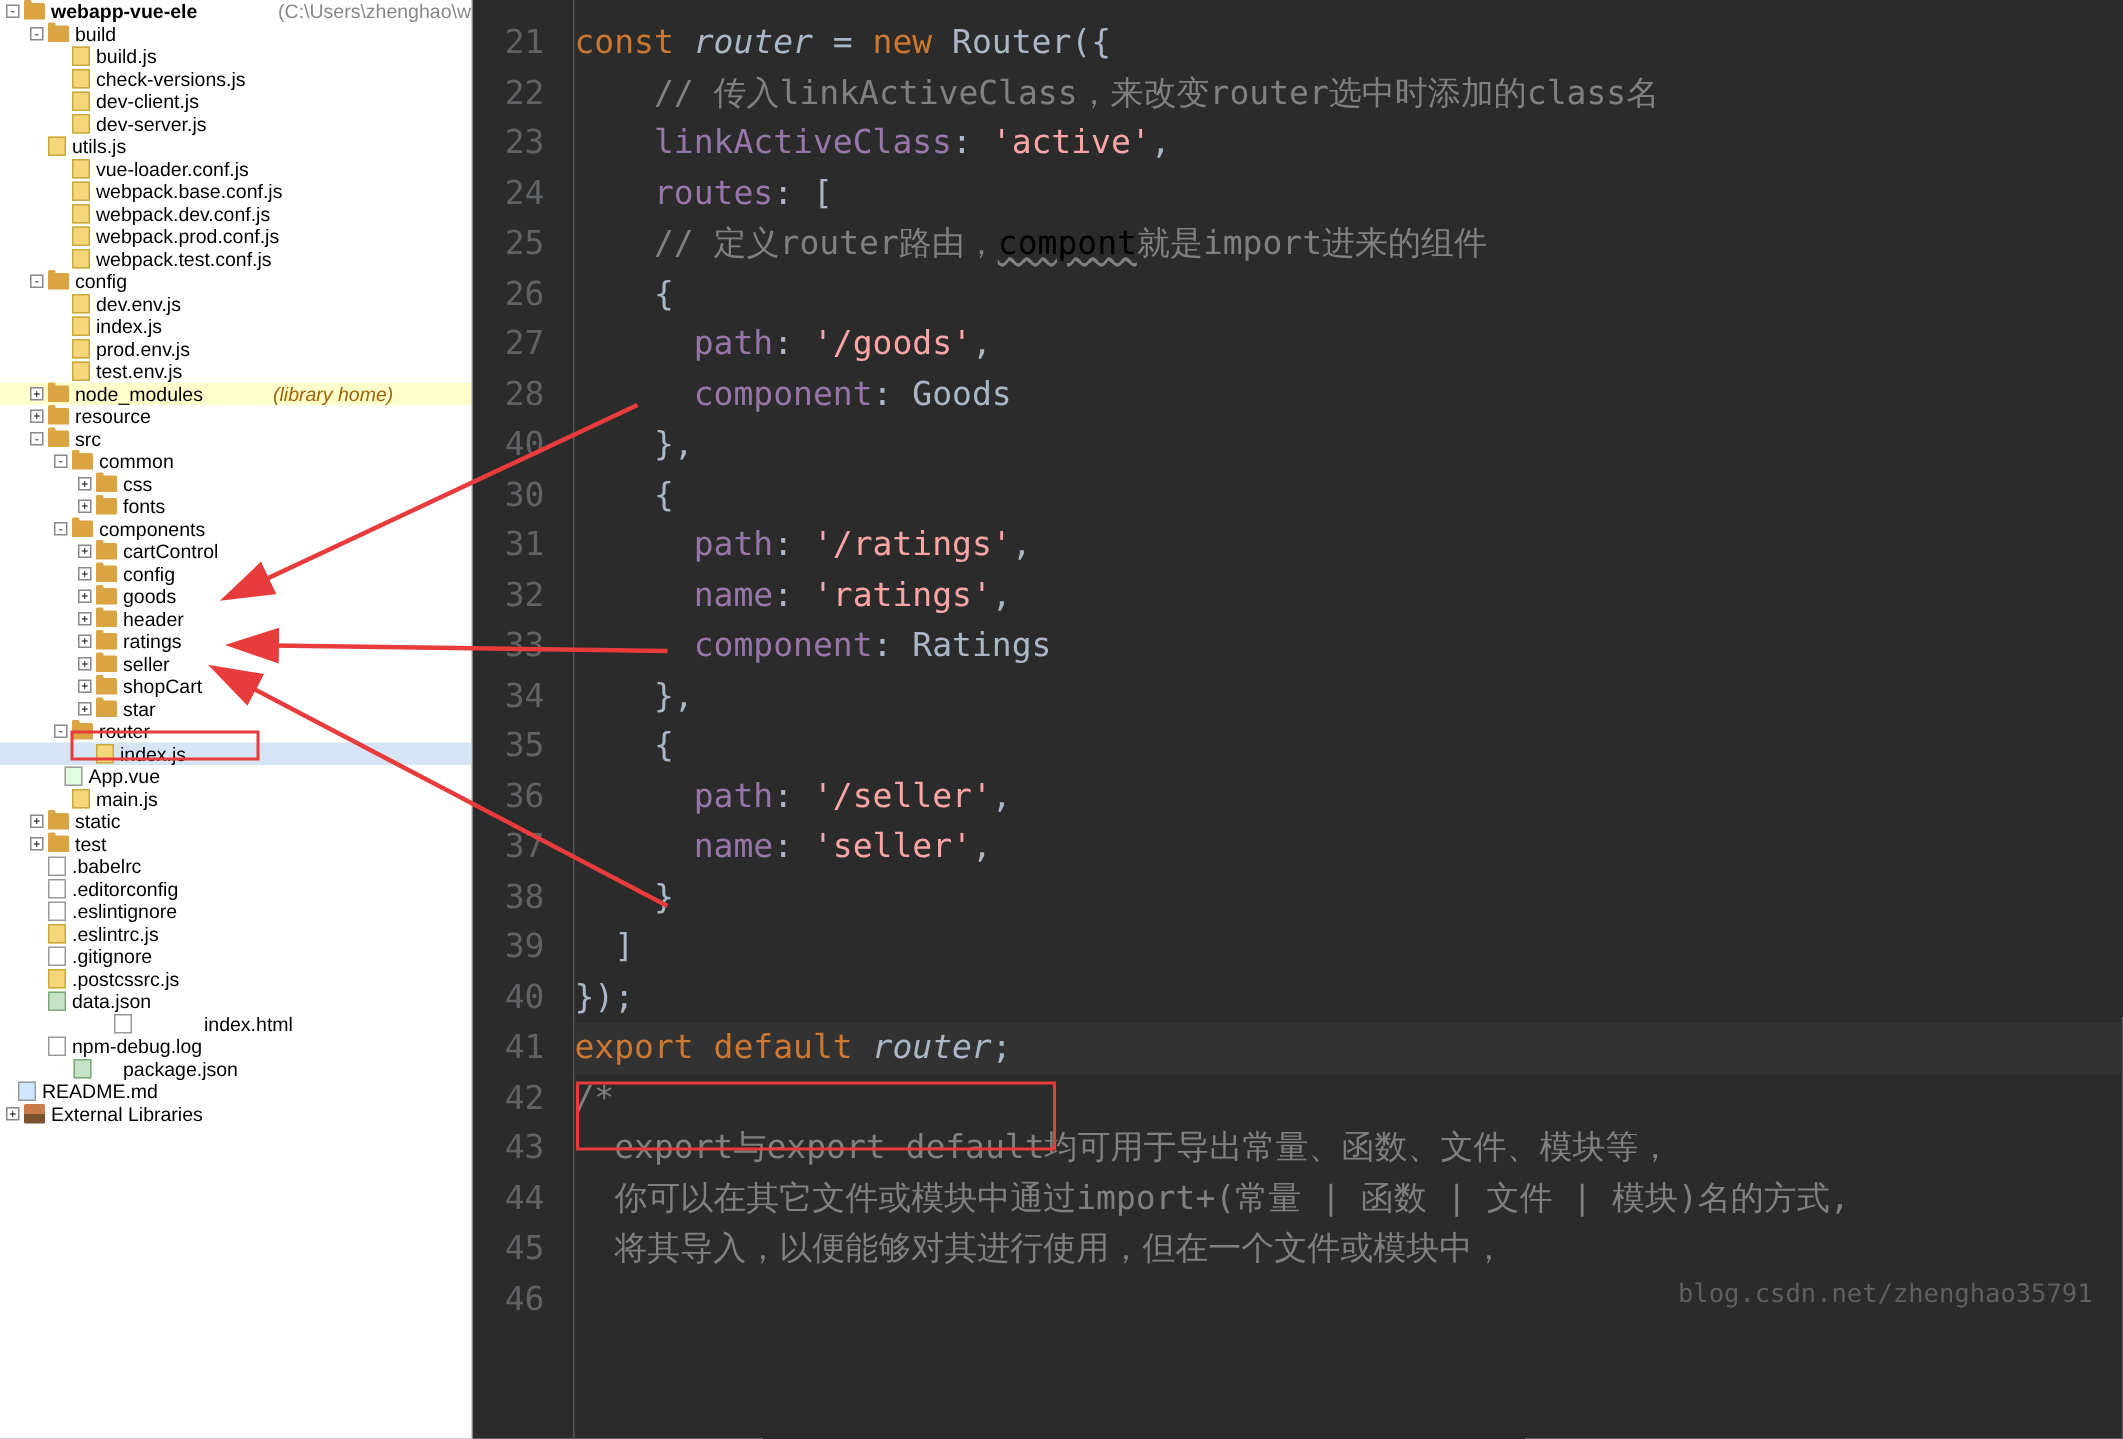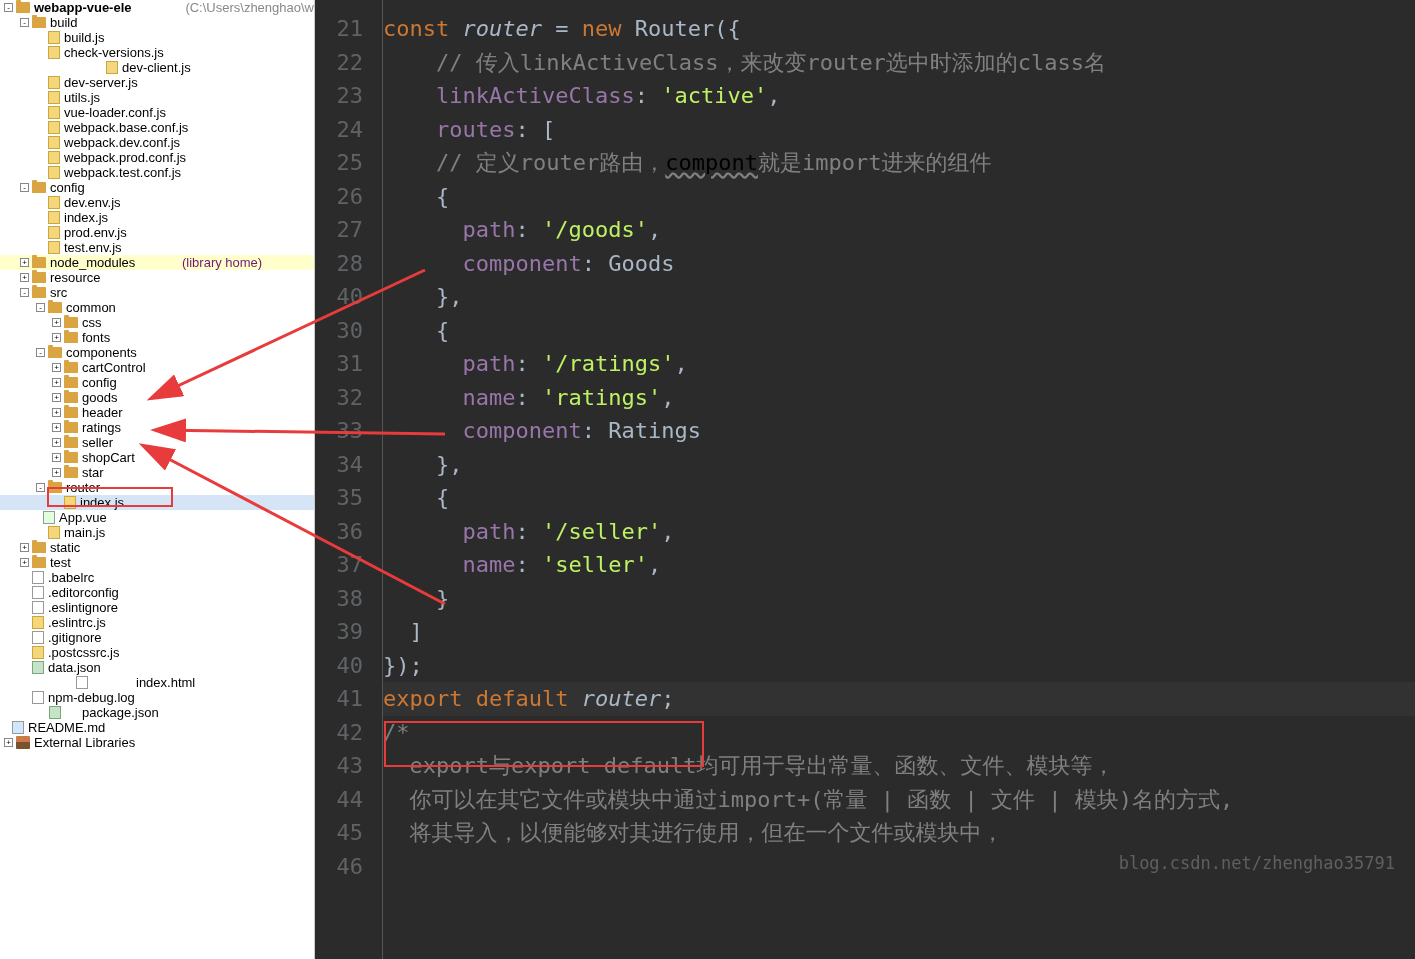--- a/index.html
+++ b/index.html
@@ -72,21 +72,21 @@
   margin-right: 4px;
   flex: 0 0 12px;
   position: relative;
 }
 .file-icon.js { background: #f5d67a; border-color: #c9a93f; }
 .file-icon.json { background: #c7e3c7; border-color: #7aa87a; }
 .file-icon.vue { background: #e0ffe0; }
 .file-icon.md { background: #d0e8ff; }
 .file-label { flex: 1; }
 .file-label.bold { font-weight: bold; }
-.file-label.lib { color: #701a75; }
+.file-label.lib { color: #a16207; font-style: italic; }
 .lib-icon {
   width: 14px;
   height: 13px;
   margin-right: 4px;
   flex: 0 0 14px;
   background: linear-gradient(#c97b4a 50%, #7a5230 50%);
   border-radius: 1px;
 }
 .redbox {
   position: absolute;
@@ -123,21 +123,21 @@
   position: absolute;
   left: 60px;
   top: 0;
   bottom: 0;
   width: 8px;
   border-right: 1px solid #555;
 }
 .kw { color: #cc7832; }
 .ital { font-style: italic; color: #a9b7c6; }
 .def { color: #a9b7c6; }
-.str { color: #bef264; }
+.str { color: #fca5a5; }
 .prop { color: #9876aa; }
 .comment { color: #808080; }
 .wavy { text-decoration: underline wavy #808080; }
 .bracket { color: #a9b7c6; }
 .watermark {
   position: absolute;
   right: 20px;
   bottom: 86px;
   color: #606060;
   font-size: 17px;
@@ -163,31 +163,31 @@
       <div class="tree-item" style="padding-left: 36px;">
         <span class="toggle blank"></span>
         <span class="file-icon js"></span>
         <span class="file-label">build.js</span>
       </div>
       <div class="tree-item" style="padding-left: 36px;">
         <span class="toggle blank"></span>
         <span class="file-icon js"></span>
         <span class="file-label">check-versions.js</span>
       </div>
-      <div class="tree-item" style="padding-left: 48px; margin-left: 46px;">
+      <div class="tree-item" style="padding-left: 36px;">
         <span class="toggle blank"></span>
         <span class="file-icon js"></span>
         <span class="file-label">dev-client.js</span>
       </div>
       <div class="tree-item" style="padding-left: 36px;">
         <span class="toggle blank"></span>
         <span class="file-icon js"></span>
         <span class="file-label">dev-server.js</span>
       </div>
-      <div class="tree-item" style="padding-left: 36px; justify-content: space-between;">
+      <div class="tree-item" style="padding-left: 20px; justify-content: space-between;">
         <span class="toggle blank"></span>
         <span class="file-icon js"></span>
         <span class="file-label">utils.js</span>
       </div>
       <div class="tree-item" style="padding-left: 36px;">
         <span class="toggle blank"></span>
         <span class="file-icon js"></span>
         <span class="file-label">vue-loader.conf.js</span>
       </div>
       <div class="tree-item" style="padding-left: 36px;">

